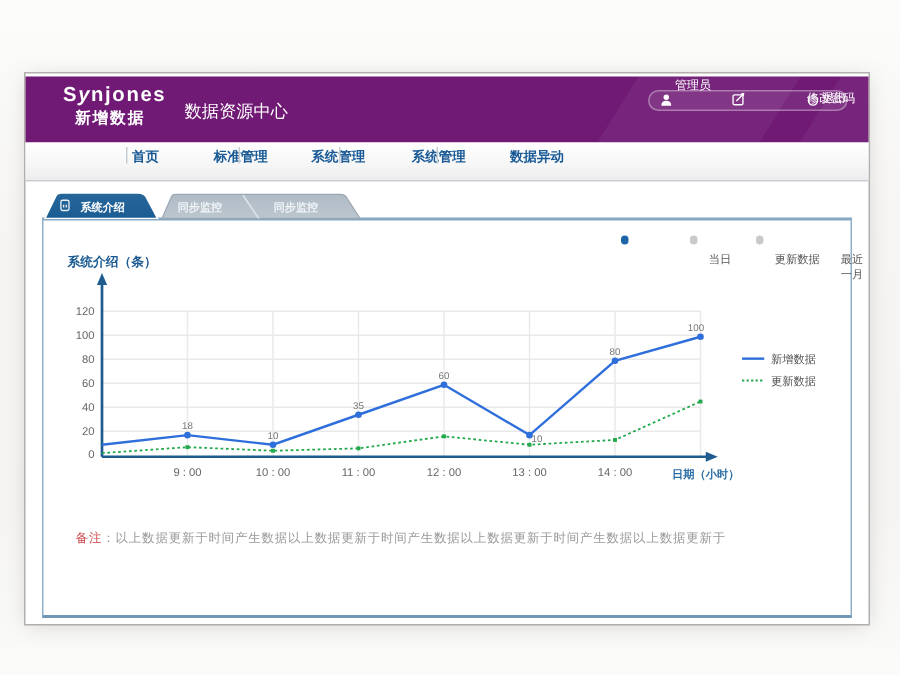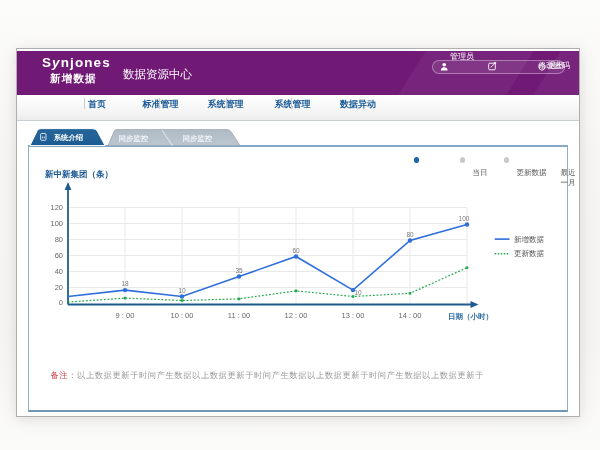--- a/index.html
+++ b/index.html
@@ -21,21 +21,21 @@
 .ndiv { position:absolute; top:3px; width:1px; height:11px; background:#c8cdd2; }
 
 #panel { position:absolute; left:11px; top:96px; width:540px; height:267px; background:#fff; border:1px solid #8fafc9; border-top:2px solid #86a8c4; border-bottom:2px solid #7097b6; }
 
 #tabs { position:absolute; left:8px; top:79px; }
 
 .rdot { position:absolute; width:5.5px; height:5.5px; border-radius:50%; top:108.5px; }
 .rtxt { position:absolute; top:119px; font-size:7.5px; color:#555;margin-left:45px; }
 #ctitle { position:absolute; left:28px; top:120.5px; font-size:8.5px; font-weight:bold; color:#1d5c93; }
 #chart { position:absolute; left:23px; top:131.5px; }
-#note { position:absolute; left:33.5px; top:321px; font-size:8.3px; letter-spacing:0.55px; color:#999; }
+#note { position:absolute; left:33.5px; top:304px; font-size:8.3px; letter-spacing:0.55px; color:#999; }
 #note b { color:#cc4446; font-weight:normal; }
 </style>
 </head>
 <body>
 <div id="page">
   <div id="hdr">
     <div class="sheen" style="left:395px;width:108px;"></div>
     <div class="sheen" style="left:530px;width:70px;"></div>
     <div id="logo1">S<span class="yy">y</span>njones</div>
     <div id="logo2">新增数据</div>
@@ -95,21 +95,21 @@
     <text x="157.5" y="12.6" font-size="7.4" font-weight="bold" fill="#eef2f6" font-family="Liberation Sans">同步监控</text>
   </svg>
 
   <div class="rdot" style="left:396.8px;background:#1d63a8;"></div>
   <div class="rtxt" style="left:410.5px;">当日</div>
   <div class="rdot" style="left:442.6px;background:#c9c9c9;"></div>
   <div class="rtxt" style="left:454.5px;">更新数据</div>
   <div class="rdot" style="left:486.6px;background:#c9c9c9;"></div>
   <div class="rtxt" style="left:498.5px;">最近一月</div>
 
-  <div id="ctitle">新中新集团（条）</div>
+  <div id="ctitle">系统介绍（条）</div>
 
   <svg id="chart" width="530" height="142" viewBox="0 0 530 142">
     <g stroke="#e9e9e9" stroke-width="1">
       <line x1="28" y1="27.5" x2="427" y2="27.5"></line>
       <line x1="28" y1="43.5" x2="427" y2="43.5"></line>
       <line x1="28" y1="59.5" x2="427" y2="59.5"></line>
       <line x1="28" y1="75.5" x2="427" y2="75.5"></line>
       <line x1="28" y1="91.5" x2="427" y2="91.5"></line>
       <line x1="28" y1="107.5" x2="427" y2="107.5"></line>
       <line x1="85" y1="27.5" x2="85" y2="124"></line>

